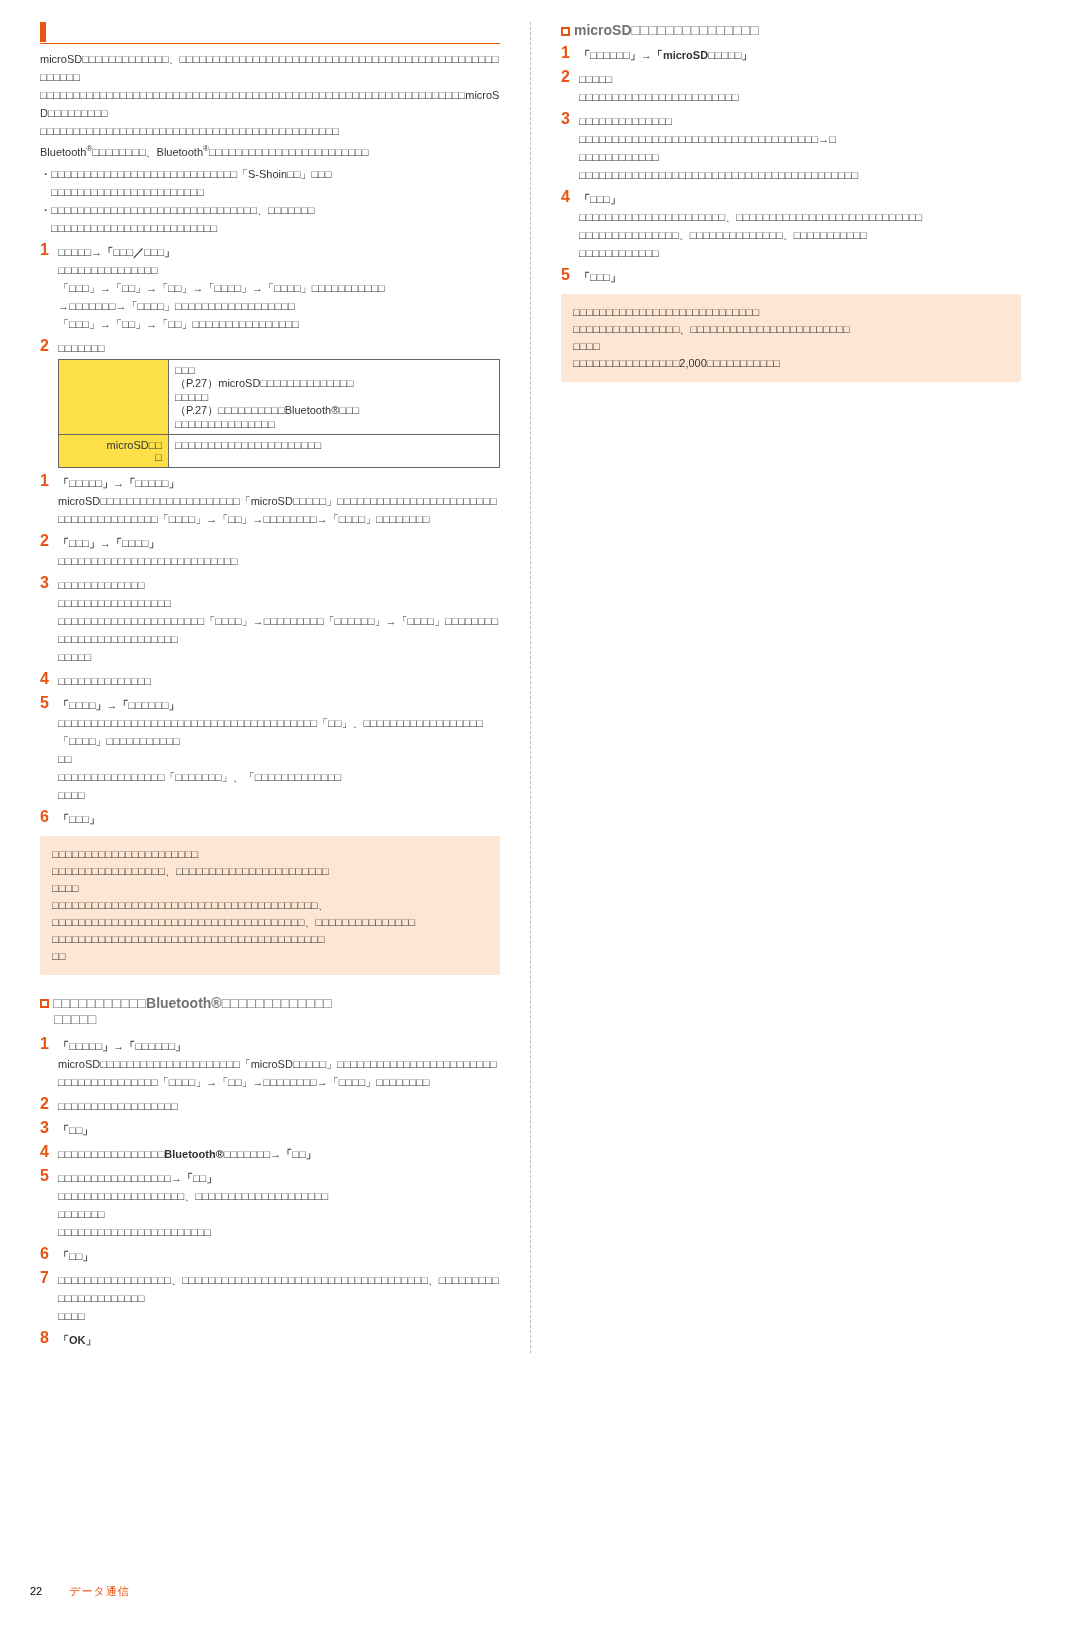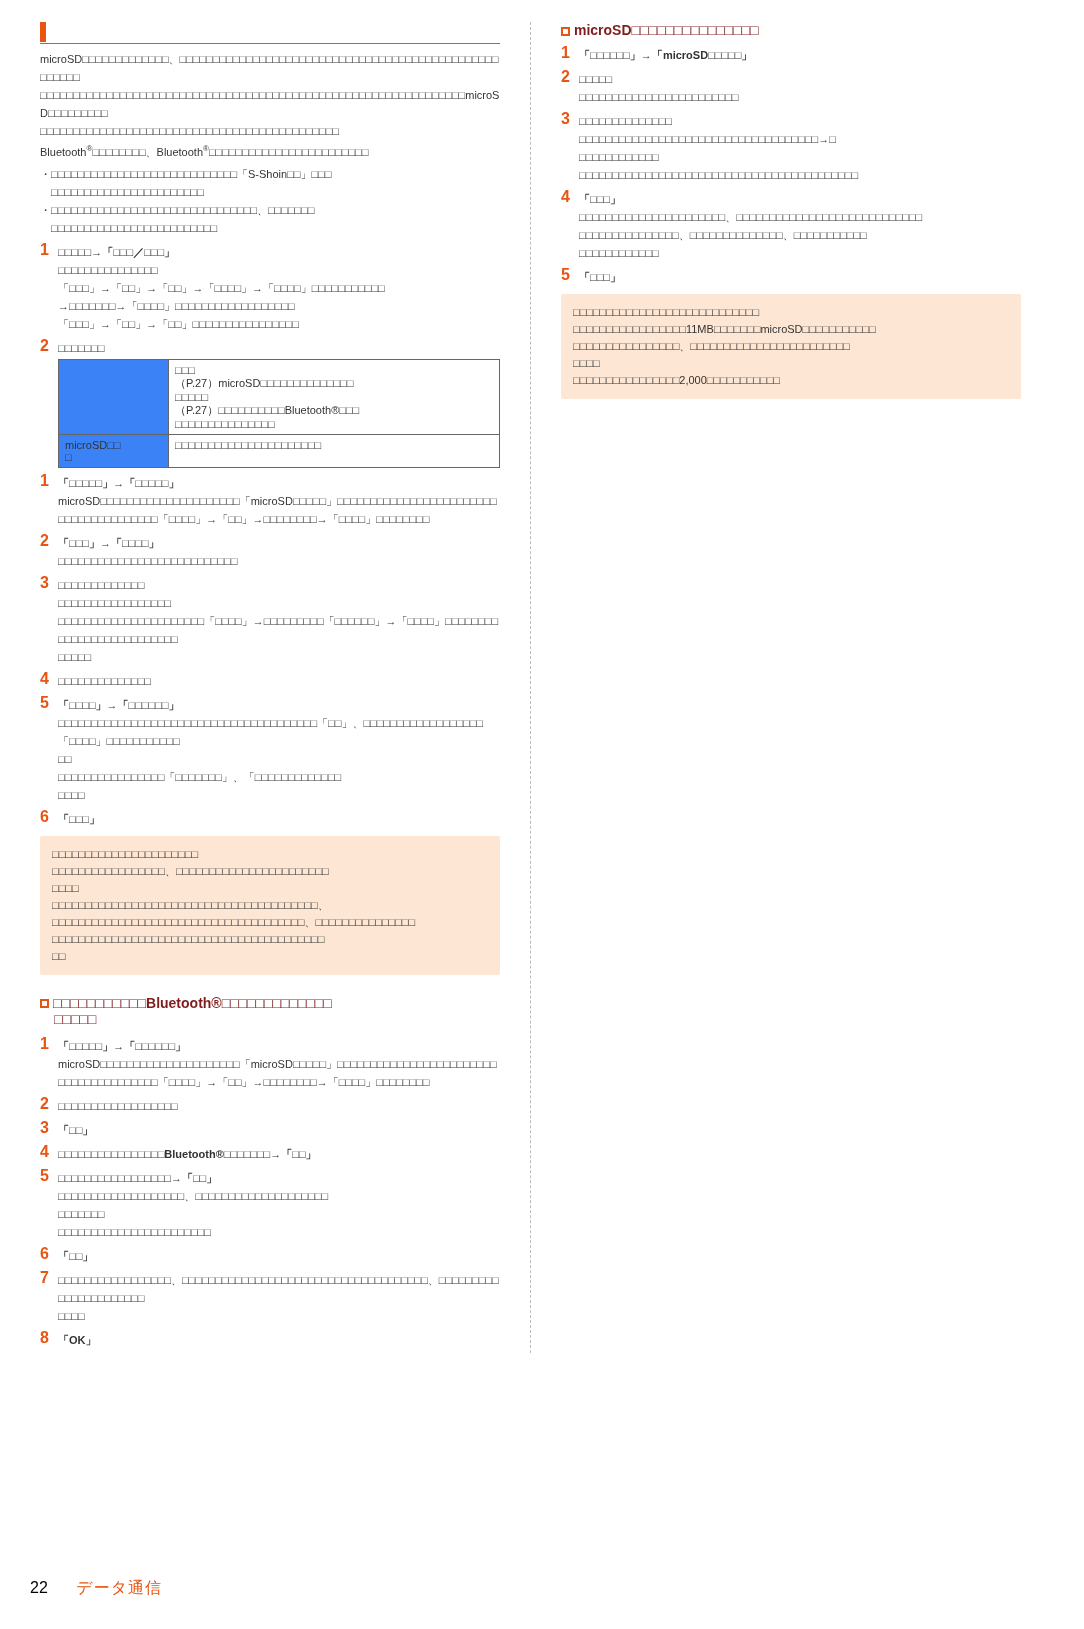--- a/index.html
+++ b/index.html
@@ -63,21 +63,21 @@
     font-size: 11px;
     color: #333;
     word-break: break-all;
   }
   .txt-block { margin-bottom: 4px; }
   
   .sub-head {
     margin: 20px 0 6px 0;
     font-size: 14px;
     font-weight: bold;
-    color: #7f1d1d;
+    color: #737373;
   }
   .sub-head .square {
     display: inline-block;
     width: 9px;
     height: 9px;
     border: 2px solid #e85412;
     margin-right: 4px;
     vertical-align: middle;
   }
   
@@ -103,39 +103,39 @@
     width: 100%;
     font-size: 11px;
     margin-top: 2px;
   }
   table.opt td, table.opt th {
     border: 1px solid #666;
     padding: 4px 6px;
     vertical-align: top;
   }
   table.opt th {
-    background: #3b82f6;
+    background: #fde047;
     font-weight: normal;
-    text-align: left;
+    text-align: right;
     width: 110px;
   }
   
   .note-box {
     background: #fde6d3;
     border-radius: 2px;
     padding: 10px 12px;
     margin: 8px 0;
     font-size: 11px;
     line-height: 17px;
   }
   .page-footer {
     position: absolute;
     bottom: 30px;
     left: 30px;
-    font-size: 16px;
+    font-size: 11px;
   }
   .page-footer .pn { color: #000; margin-right: 24px; }
   .page-footer .lbl { color: #e85412; letter-spacing: 1px; }
   .sup { font-size: 8px; vertical-align: super; }
 </style>
 </head>
 <body>
 
 <div class="page-wrap">
 
@@ -359,21 +359,20 @@
 
     <div class="step">
       <div class="num">5</div>
       <div class="body">
           <div class="txt-line"><b>「□□□」</b></div>
         </div>
     </div>
 
     <div class="note-box">
       <div>□□□□□□□□□□□□□□□□□□□□□□□□□□□□</div>
-      <div>□□□□□□□□□□□□□□□□□<span>11MB</span>□□□□□□□<span>microSD</span>□□□□□□□□□□□</div>
       <div>□□□□□□□□□□□□□□□□、□□□□□□□□□□□□□□□□□□□□□□□□<br>□□□□</div>
       <div>□□□□□□□□□□□□□□□□<span>2,000</span>□□□□□□□□□□□</div>
     </div>
 
   </div>
 
 </div>
 
 <div class="page-footer">
   <span class="pn">22</span>

